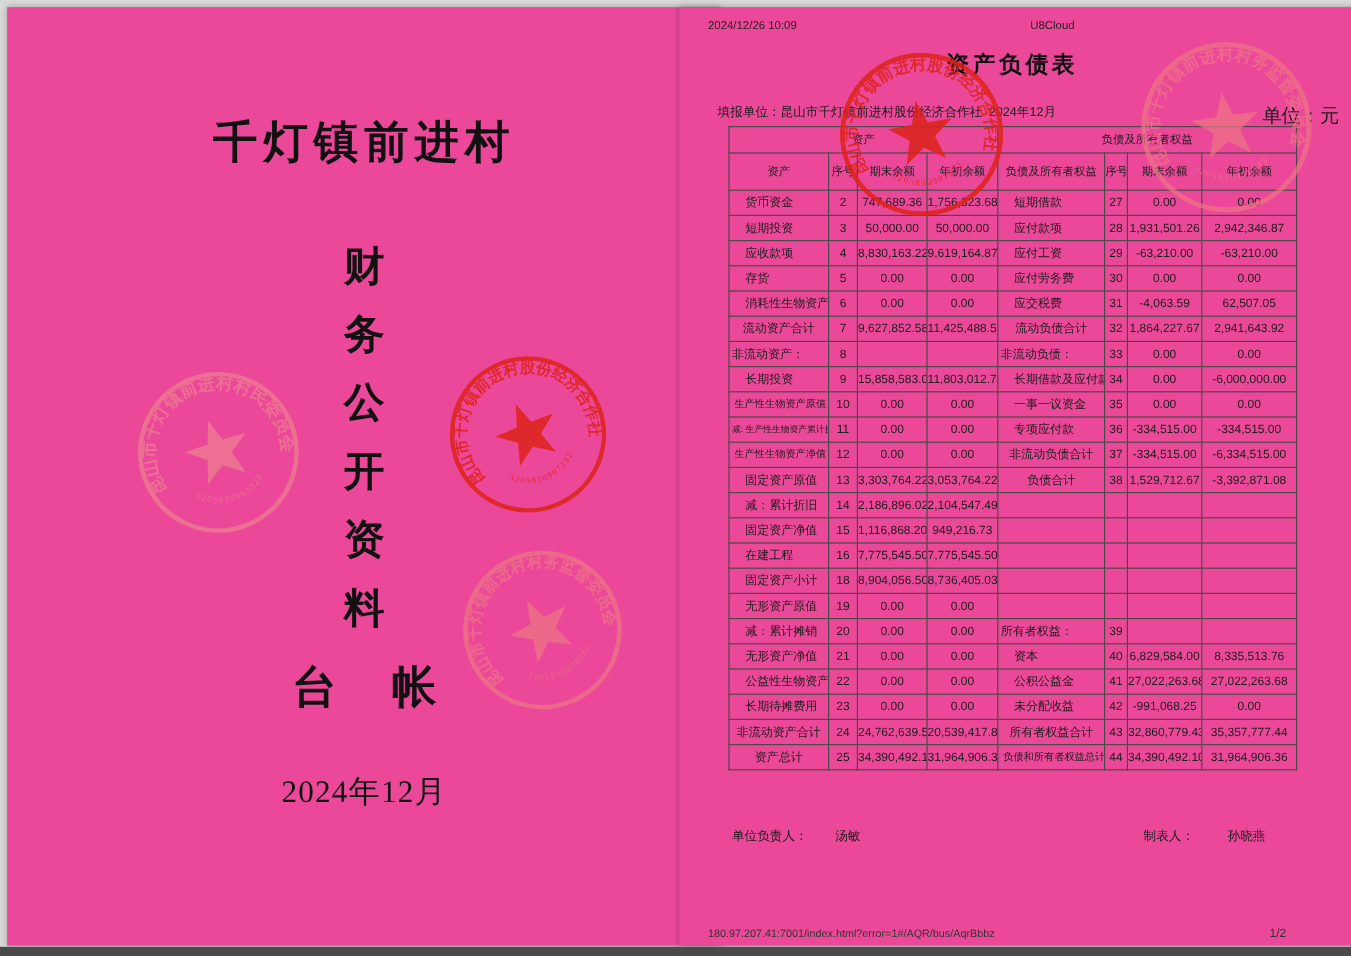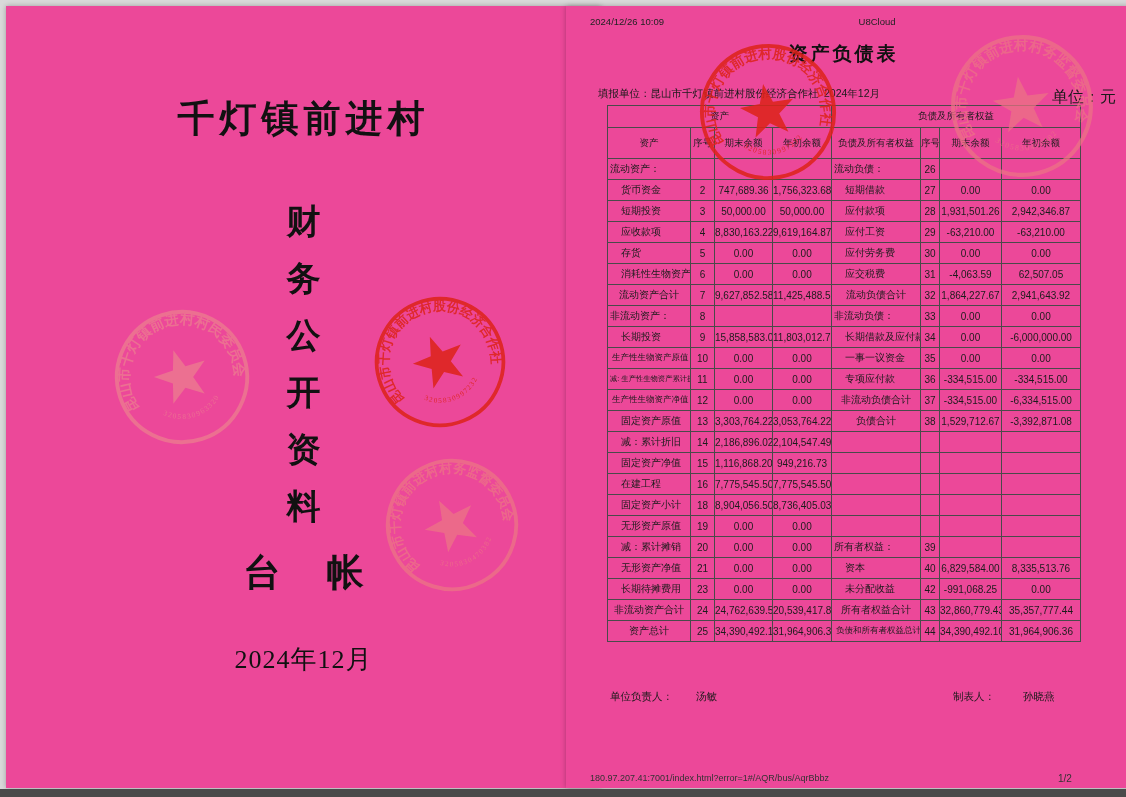--- a/index.html
+++ b/index.html
@@ -136,30 +136,20 @@
             <th>期末余额</th>
             <th>年初余额</th>
             <th>负债及所有者权益</th>
             <th>序号</th>
             <th>期末余额</th>
             <th>年初余额</th>
           </tr>
         </thead>
         <tbody>
           <tr>
-            <td class="cat">流动资产：</td>
-            <td></td>
-            <td></td>
-            <td></td>
-            <td class="cat">流动负债：</td>
-            <td>26</td>
-            <td></td>
-            <td></td>
-          </tr>
-          <tr>
             <td class="item">货币资金</td>
             <td>2</td>
             <td>747,689.36</td>
             <td>1,756,323.68</td>
             <td class="item">短期借款</td>
             <td>27</td>
             <td>0.00</td>
             <td>0.00</td>
           </tr>
           <tr>
@@ -334,20 +324,30 @@
           </tr>
           <tr>
             <td class="item">无形资产净值</td>
             <td>21</td>
             <td>0.00</td>
             <td>0.00</td>
             <td class="item">资本</td>
             <td>40</td>
             <td>6,829,584.00</td>
             <td>8,335,513.76</td>
+          </tr>
+          <tr>
+            <td class="item">公益性生物资产</td>
+            <td>22</td>
+            <td>0.00</td>
+            <td>0.00</td>
+            <td class="item">公积公益金</td>
+            <td>41</td>
+            <td>27,022,263.68</td>
+            <td>27,022,263.68</td>
           </tr>
           <tr>
             <td class="item">长期待摊费用</td>
             <td>23</td>
             <td>0.00</td>
             <td>0.00</td>
             <td class="item">未分配收益</td>
             <td>42</td>
             <td>-991,068.25</td>
             <td>0.00</td>

